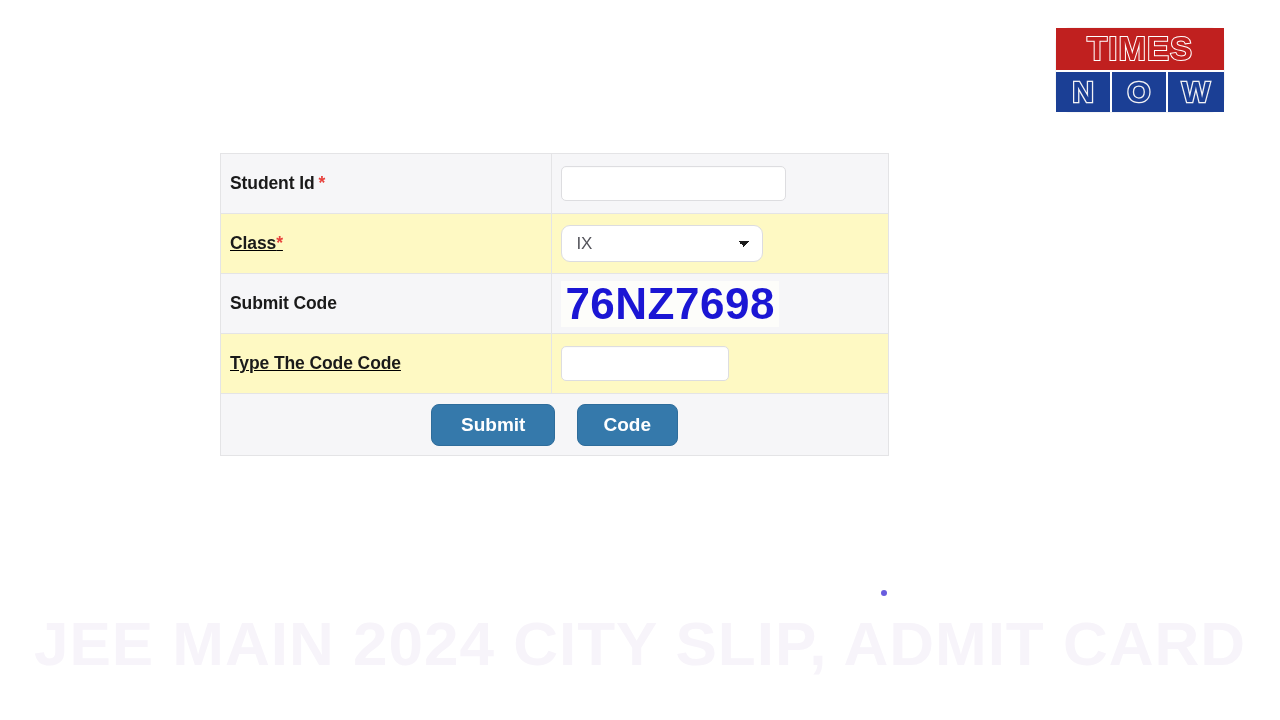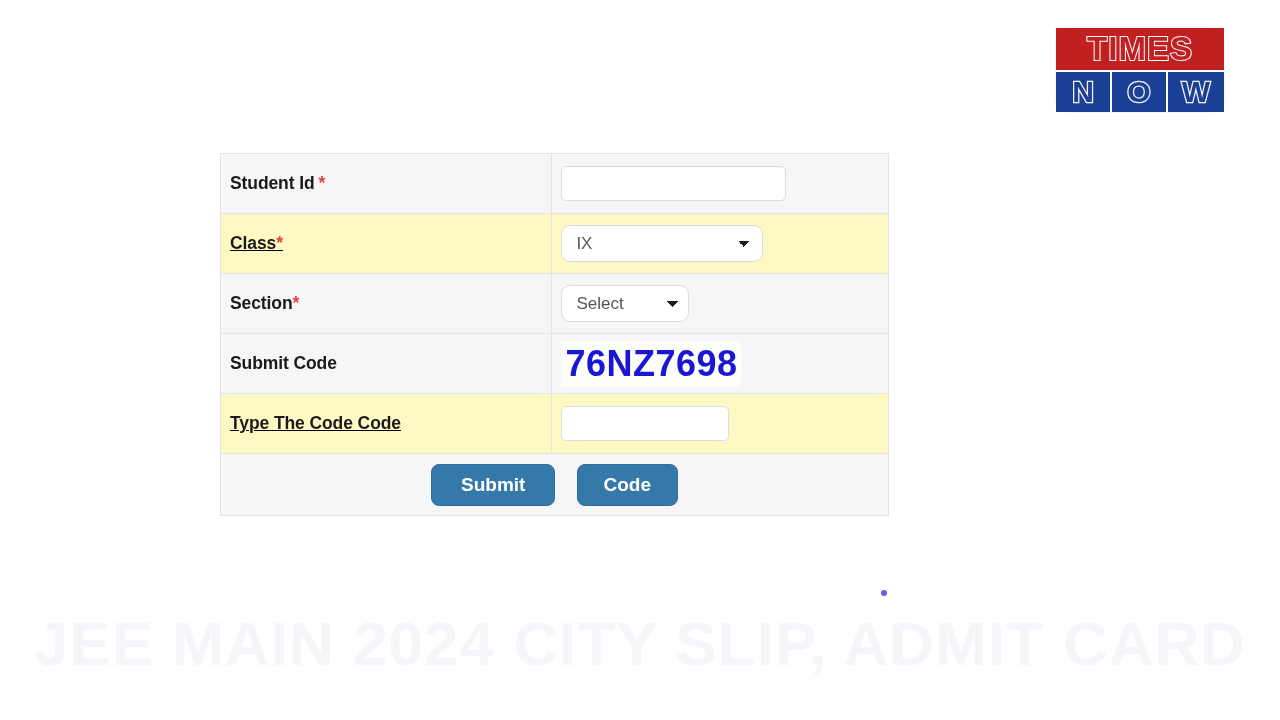--- a/index.html
+++ b/index.html
@@ -143,21 +143,21 @@
   .sel.class-sel { width: 202px; }
   .sel.section-sel { width: 128px; padding-right: 26px;
     background-position: calc(100% - 15px) 15px, calc(100% - 9px) 15px; }
 
   
   .captcha {
     display: inline-block;
     background: #fdfdfa;
     padding: 0px 4px;
     font-family: "Liberation Sans", sans-serif;
-    font-size: 36px;
+    font-size: 44px;
     font-weight: bold;
     color: #1b16d4;
     letter-spacing: 0.5px;
     line-height: 46px;
   }
 
   
   td.button-cell {
     height: 62px;
     background: #f6f6f8;
@@ -246,30 +246,20 @@
         <td class="label-cell">
           <span class="lbl"><span>Class</span><span class="req">*</span></span>
         </td>
         <td class="field-cell">
           <select class="sel class-sel">
             <option>IX</option>
           </select>
         </td>
       </tr>
 
-      <tr class="row-odd">
-        <td class="label-cell">
-          <span class="lbl"><span>Section</span><span class="req">*</span></span>
-        </td>
-        <td class="field-cell">
-          <select class="sel section-sel">
-            <option>Select</option>
-          </select>
-        </td>
-      </tr>
 
 
       <tr class="row-odd">
         <td class="label-cell">
           <span class="lbl">Submit Code</span>
         </td>
         <td class="field-cell">
           <span class="captcha">76NZ7698</span>
         </td>
       </tr>

